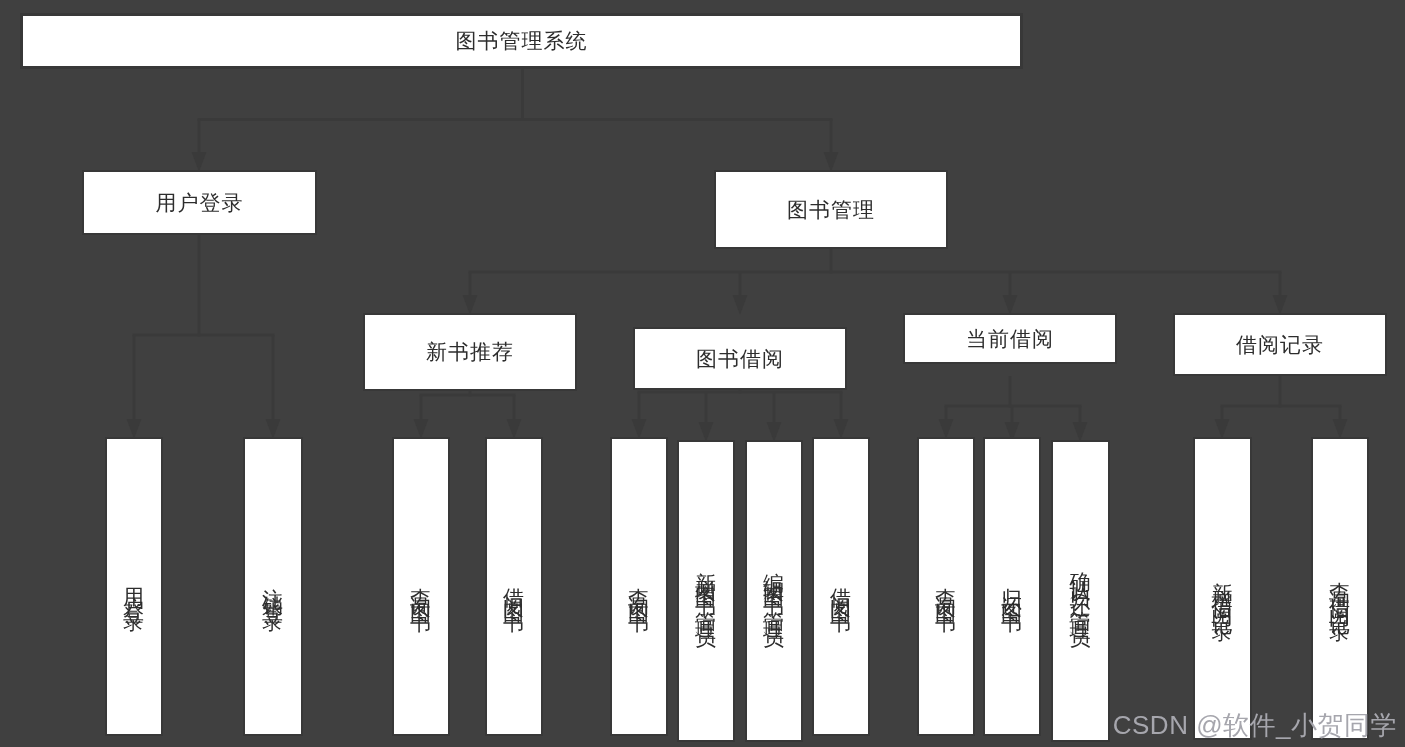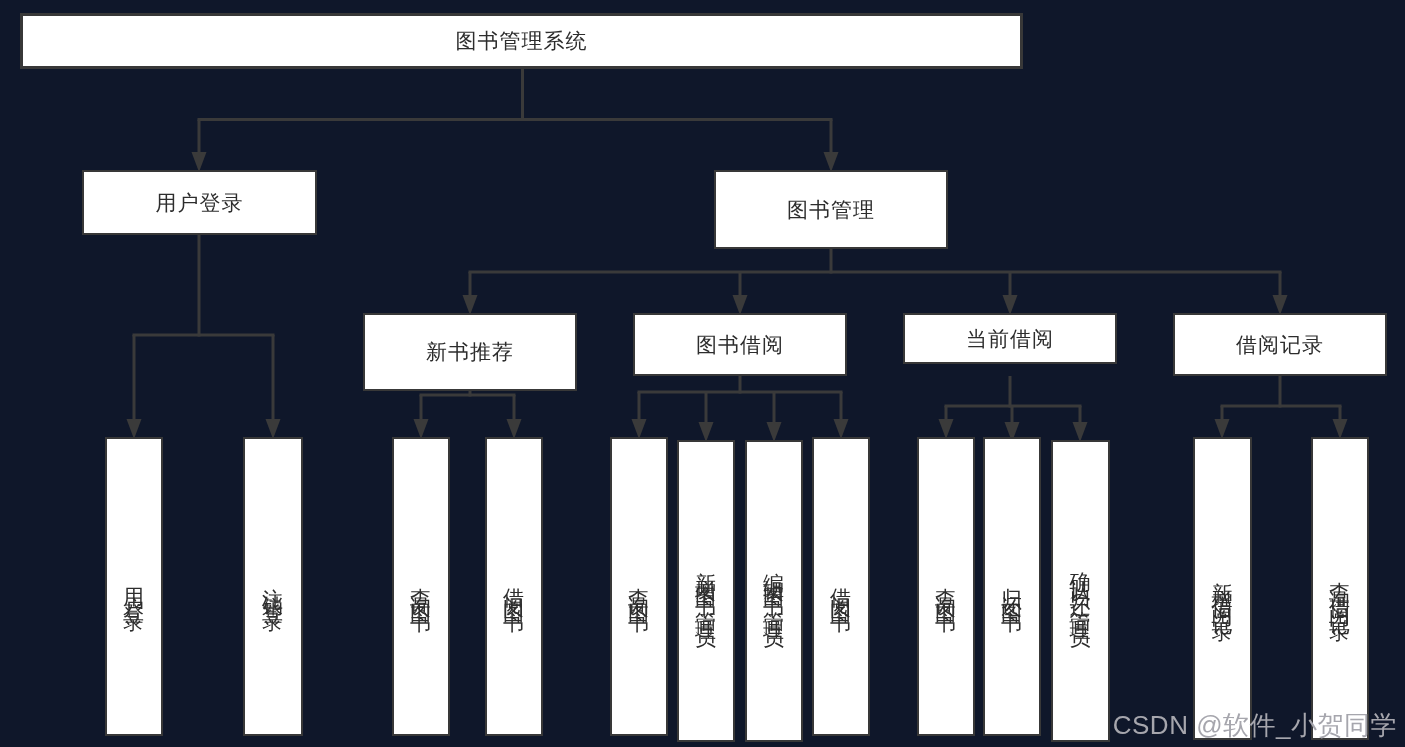--- a/index.html
+++ b/index.html
@@ -1,19 +1,19 @@
 <!DOCTYPE html>
 <html><head>
 <meta charset="utf-8">
 <style>
   html,body{margin:0;padding:0;background:#ffffff;}
   .canvas{
     position:relative;
     width:1405px;height:747px;
-    background:#0f172a;
+    background:#404040;
     font-family:"Liberation Sans","DejaVu Sans",sans-serif;
     overflow:hidden;
   }
   .connectors{position:absolute;left:0;top:0;z-index:1;}
   .box{
     position:absolute;
     box-sizing:border-box;
     background:#ffffff;
     border:2.5px solid #383838;
     display:flex;align-items:center;justify-content:center;
@@ -117,21 +117,21 @@
   <div class="box" style="left:82px;top:170px;width:235px;height:65px">
     <span>用户登录</span>
   </div>
   <div class="box" style="left:714px;top:170px;width:234px;height:79px">
     <span>图书管理</span>
   </div>
 
   <div class="box" style="left:363px;top:313px;width:214px;height:78px">
     <span>新书推荐</span>
   </div>
-  <div class="box" style="left:633px;top:313px;width:214px;height:63px">
+  <div class="box" style="left:633px;top:327px;width:214px;height:63px">
     <span>图书借阅</span>
   </div>
   <div class="box" style="left:903px;top:313px;width:214px;height:51px">
     <span>当前借阅</span>
   </div>
   <div class="box" style="left:1173px;top:313px;width:214px;height:63px">
     <span>借阅记录</span>
   </div>
 
   <div class="box leaf" style="left:105px;top:437px;width:58px;height:299px">

